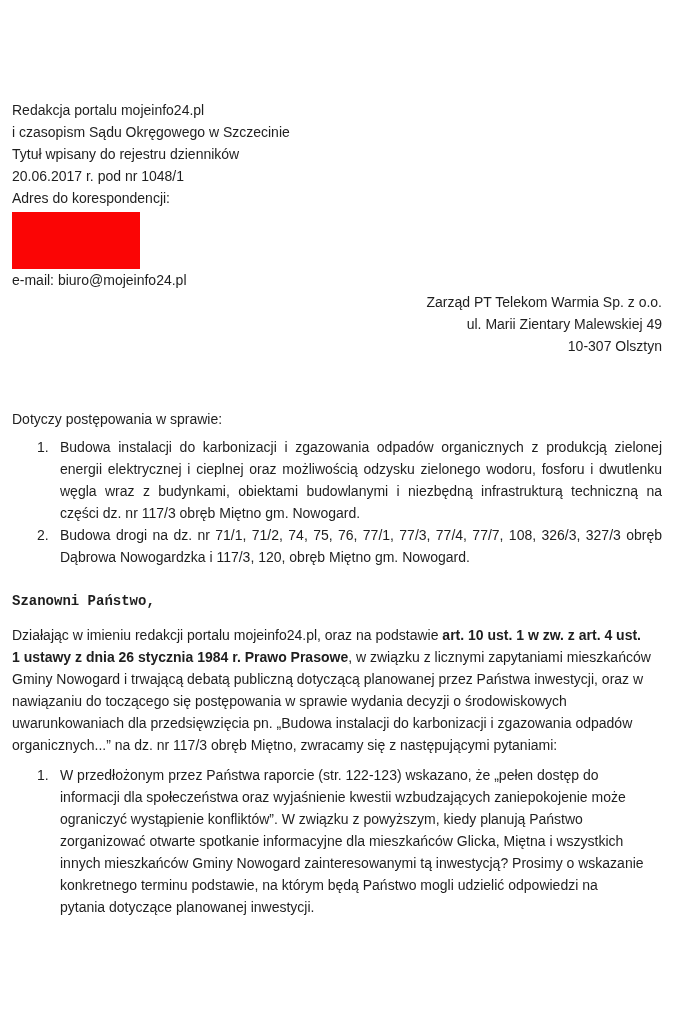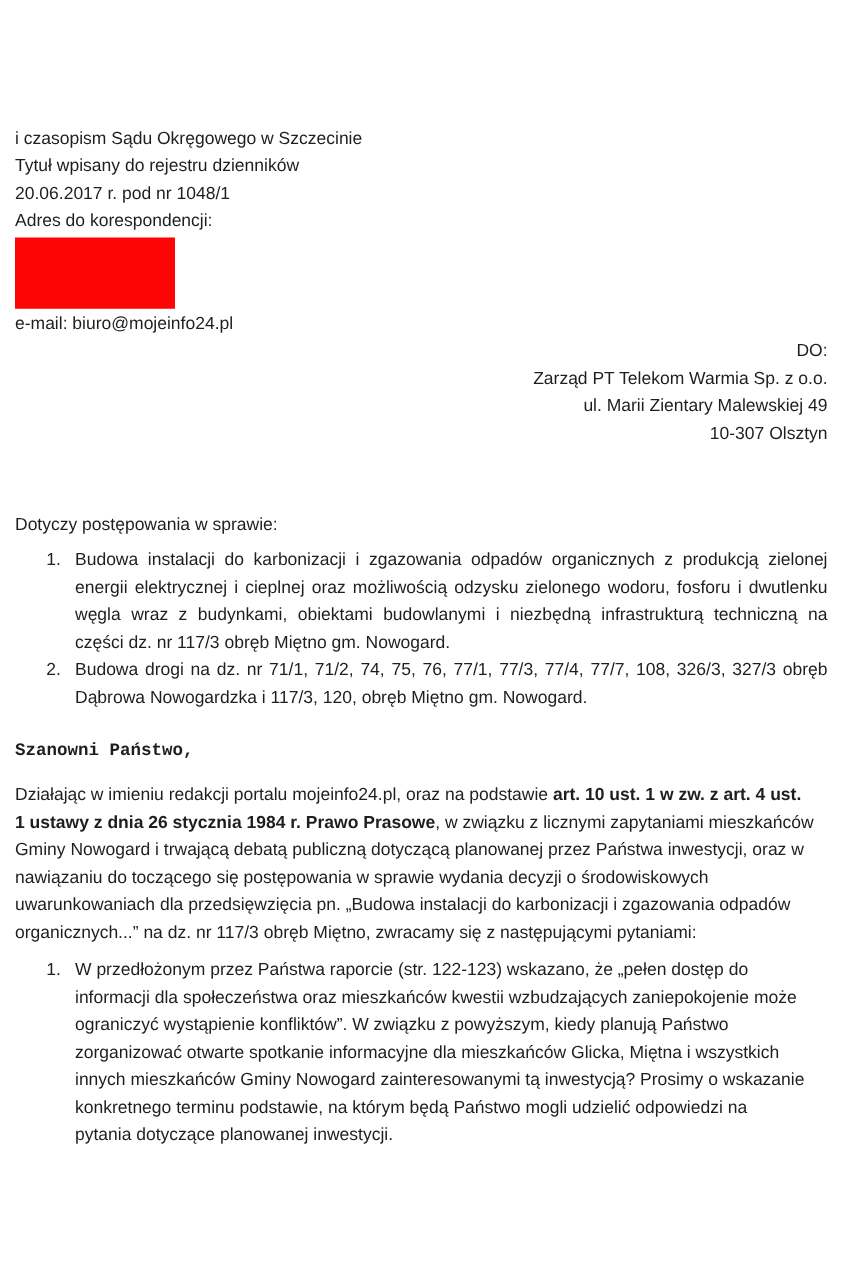--- a/index.html
+++ b/index.html
@@ -33,32 +33,32 @@
   .salutation { margin-top:22px; font-weight:700;font-family:Liberation Mono, monospace; }
   .intro { margin-top:12px; }
   .questions { margin-top:8px; }
 </style>
 </head>
 <body style="color: rgb(30, 30, 30); background: rgb(255, 255, 255);">
 
 <div class="page">
 
   <div>
+    <div class="sender-line">Redakcja portalu mojeinfo24.pl</div>
     <div class="sender-line">i czasopism Sądu Okręgowego w Szczecinie</div>
     <div class="sender-line">Tytuł wpisany do rejestru dzienników</div>
     <div class="sender-line">20.06.2017 r. pod nr 1048/1</div>
     <div class="sender-line">Adres do korespondencji:</div>
   </div>
 
   <div class="redaction" style="background: rgb(251, 5, 5);"></div>
 
   <div class="sender-email">e-mail: biuro@mojeinfo24.pl</div>
 
   <div class="recipient right">
-    <div>DO:</div>
     <div>Zarząd PT Telekom Warmia Sp. z o.o.</div>
     <div>ul. Marii Zientary Malewskiej 49</div>
     <div>10-307 Olsztyn</div>
   </div>
 
 
   <div class="subject-heading">Dotyczy postępowania w sprawie:</div>
 
   <div class="list">
     <div class="li-row">
@@ -88,21 +88,21 @@
       <div class="tline"><span>nawiązaniu do toczącego się postępowania w sprawie wydania decyzji o środowiskowych</span></div>
       <div class="tline"><span>uwarunkowaniach dla przedsięwzięcia pn. „Budowa instalacji do karbonizacji i zgazowania odpadów</span></div>
       <div class="tline"><span>organicznych...” na dz. nr 117/3 obręb Miętno, zwracamy się z następującymi pytaniami:</span></div>
     </div>
 
   <div class="list questions">
     <div class="li-row">
       <div class="li-num">1.</div>
       <div class="li-body">
           <div class="tline">W przedłożonym przez Państwa raporcie (str. 122-123) wskazano, że „pełen dostęp do</div>
-          <div class="tline">informacji dla społeczeństwa oraz mieszkańców kwestii wzbudzających zaniepokojenie może</div>
+          <div class="tline">informacji dla społeczeństwa oraz wyjaśnienie kwestii wzbudzających zaniepokojenie może</div>
           <div class="tline">ograniczyć wystąpienie konfliktów”. W związku z powyższym, kiedy planują Państwo</div>
           <div class="tline">zorganizować otwarte spotkanie informacyjne dla mieszkańców Glicka, Miętna i wszystkich</div>
           <div class="tline">innych mieszkańców Gminy Nowogard zainteresowanymi tą inwestycją? Prosimy o wskazanie</div>
           <div class="tline">konkretnego terminu podstawie, na którym będą Państwo mogli udzielić odpowiedzi na</div>
           <div class="tline">pytania dotyczące planowanej inwestycji.</div>
         </div>
     </div>
   </div>
 
 </div>

